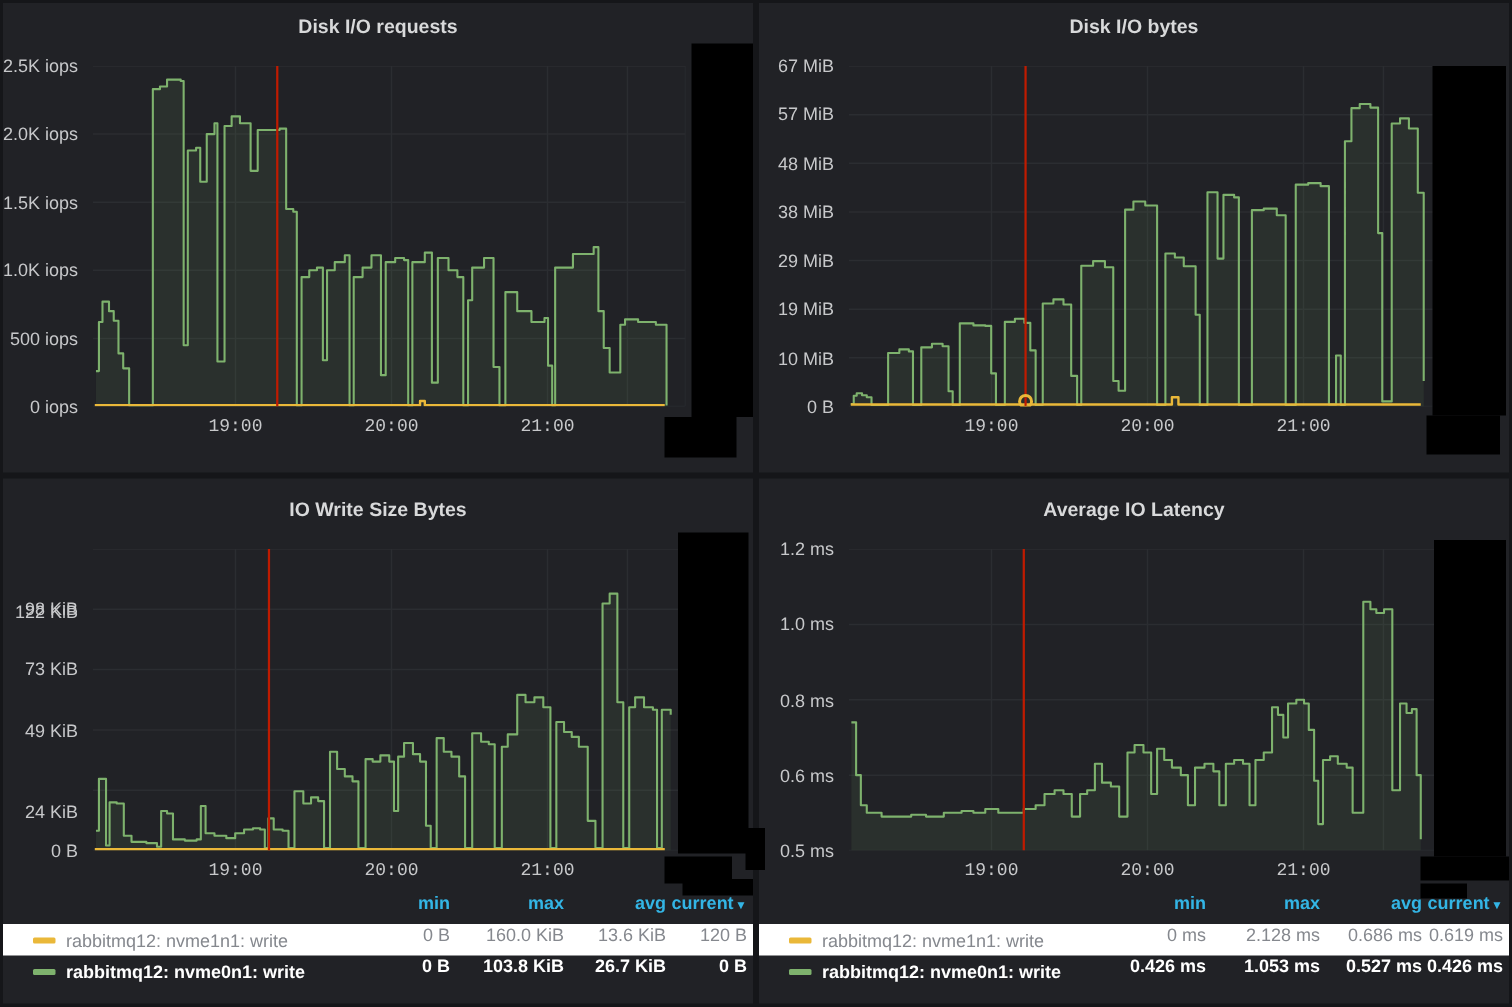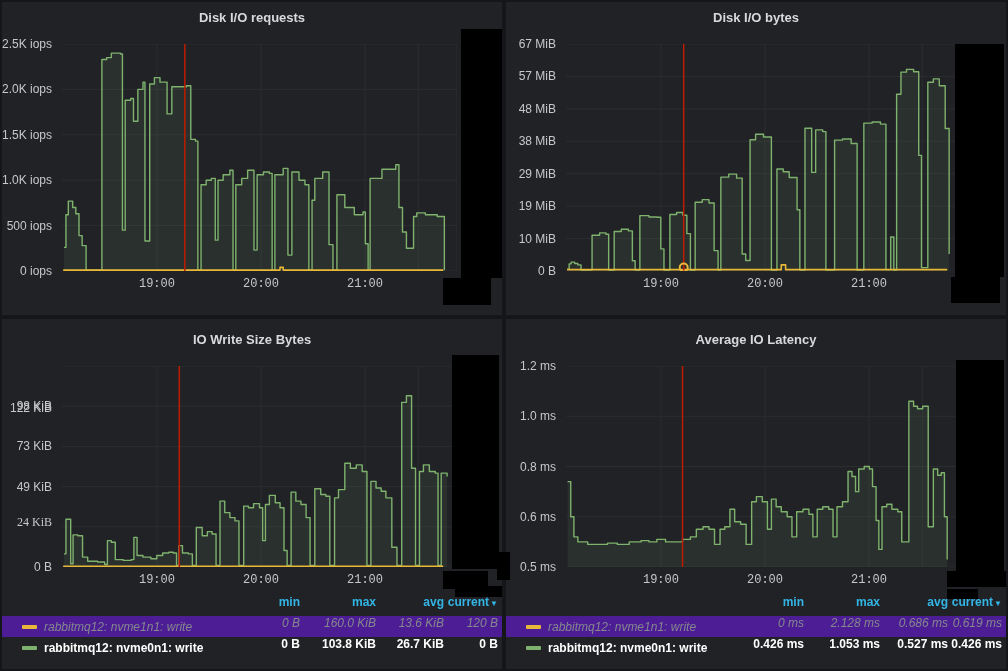--- a/index.html
+++ b/index.html
@@ -14,21 +14,21 @@
   svg.chart{position:absolute;left:60px;}
   .legend{position:absolute;left:0;right:0;top:276px;font-size:12px;}
   .lrow{display:flex;height:21px;padding:0 4px 0 8px;}
   .lrow .lname{flex:1;display:flex;align-items:center;gap:7px;padding-left:12px;white-space:nowrap;overflow:hidden;}
   .lcol{width:70px;text-align:right;white-space:nowrap;}
   .lcol.c2{width:76px;} .lcol.c3{width:68px;} .lcol.c4{width:54px;}
   .lhead{font-weight:700;color:#33b5e5;}
   .lhead .lcol{cursor:pointer;}
   .caret{font-size:8px;color:#33b5e5;margin-left:1px;}
   .dash{display:inline-block;width:15px;height:4px;border-radius:1px;flex:none;cursor:pointer;}
-  .lrow.dim{color:#85888e;background:#4c1d95;font-style:italic;}
+  .lrow.dim{color:#85888e;background:#ffffff;}
   .lrow.strong{color:#ffffff;font-weight:700;}
   .redact{position:absolute;background:#000000;}
 </style>
 </head>
 <body>
 
 <div id="stage">
 
   <div class="panel top" style="left:2px;top:2px;width:500px;height:313px;">
     <div class="panel-title">Disk I/O requests</div>
@@ -100,21 +100,21 @@
         <div class="xlab" style="left: 70.9975px;">19:00</div>
         <div class="xlab" style="left: 175.001px;">20:00</div>
         <div class="xlab" style="left: 279.005px;">21:00</div>
       </div>
   </div>
 
   <div class="panel bottom" style="left:2px;top:319px;width:500px;height:350px;">
     <div class="panel-title">IO Write Size Bytes</div>
     <div class="ylabels" style="top: 47px; height: 201px;">
         <div class="ylab" style="top: 194px;">0 B</div>
-        <div class="ylab" style="top: 149px; font-family: Liberation Serif, serif;">24 KiB</div>
+        <div class="ylab" style="top: 168px;">24 KiB</div>
         <div class="ylab" style="top: 113.597px;">49 KiB</div>
         <div class="ylab" style="top: 73.4033px;">73 KiB</div>
         <div class="ylab" style="top: 33.1934px;">98 KiB</div>
         <div class="ylab" style="top: -7px; margin-top: 42px;">122 KiB</div>
       </div>
     <svg class="chart" width="395" height="201" viewBox="0 0 395 201" style="top: 47px;">
         <line x1="0" x2="395" y1="201" y2="201" stroke="#2b2d31" stroke-width="1"></line>
         <line x1="0" x2="395" y1="160.80658638486116" y2="160.80658638486116" stroke="#2b2d31" stroke-width="1"></line>
         <line x1="0" x2="395" y1="120.59670680756942" y2="120.59670680756942" stroke="#2b2d31" stroke-width="1"></line>
         <line x1="0" x2="395" y1="80.40329319243058" y2="80.40329319243058" stroke="#2b2d31" stroke-width="1"></line>

